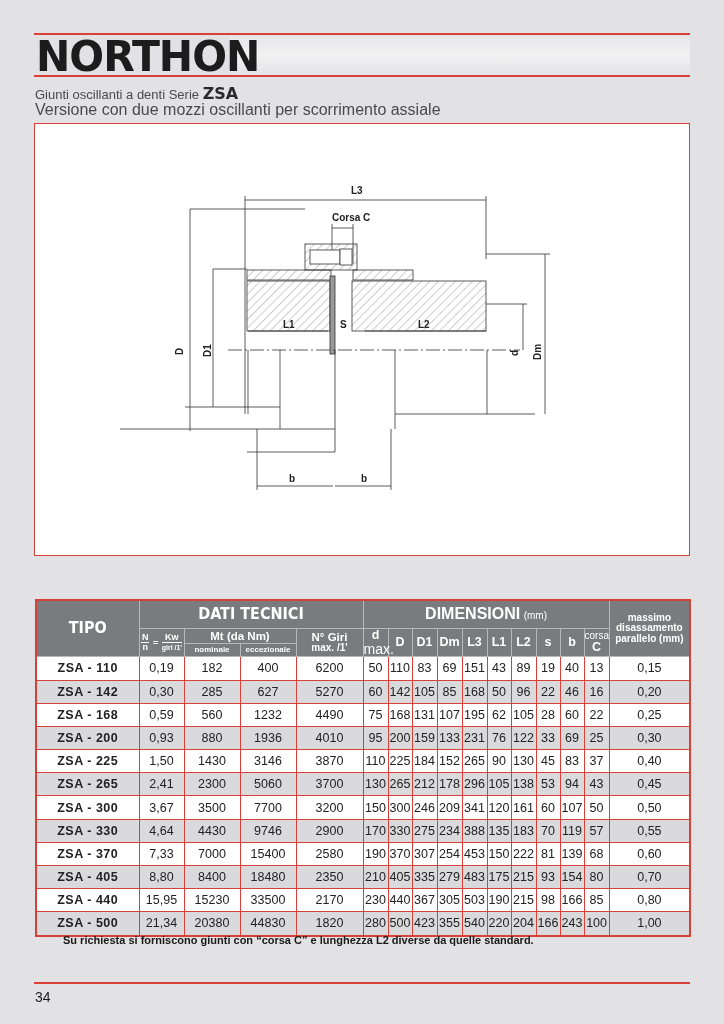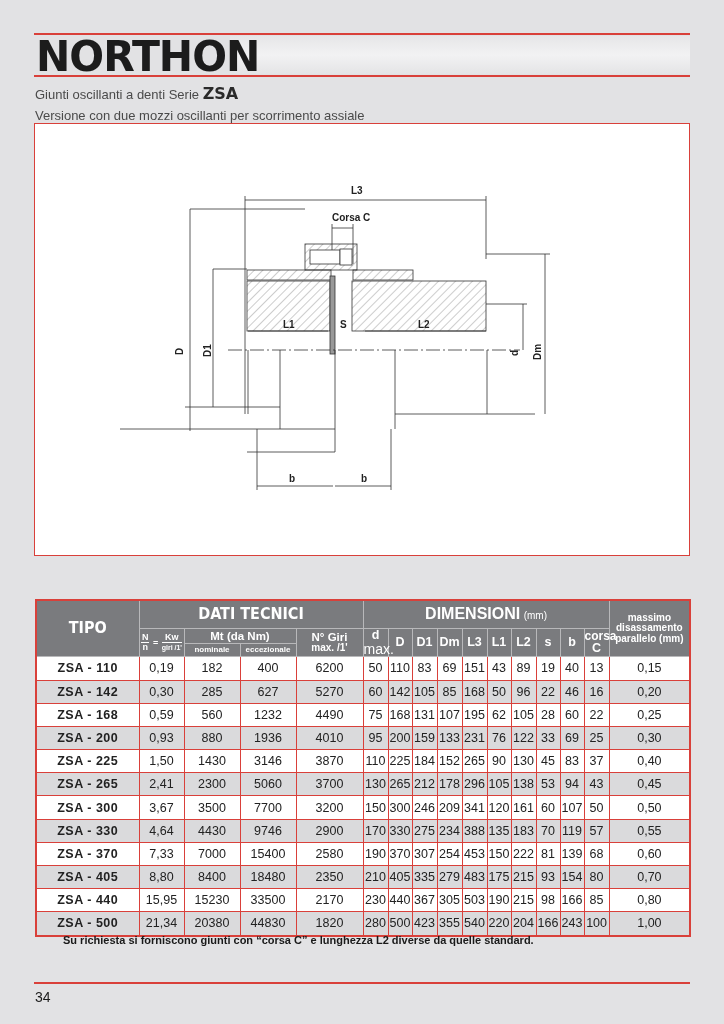--- a/index.html
+++ b/index.html
@@ -5,21 +5,21 @@
   html, body { margin:0; padding:0; }
   body { width:724px; height:1024px; background:#e2e2e4; position:relative; overflow:hidden;
          font-family:"Liberation Sans", sans-serif; color:#1a1a1a; }
   .rule { position:absolute; background:#d9403a; height:2px; }
   .logo { position:absolute; left:36px; top:36px; font-family:"DejaVu Sans", sans-serif; font-weight:bold;
           font-size:41px; letter-spacing:-1px; color:#1c1c1c; line-height:40px; transform:scaleY(1.05); }
   .logo-band { position:absolute; left:230px; top:36px; width:460px; height:38px;
                background:linear-gradient(#e6e6e8,#f2f2f3 50%,#e4e4e6); }
   .subtitle1 { position:absolute; left:35px; top:84px; font-size:13px; color:#4a4a4a; }
   .subtitle1 b { font-family:"DejaVu Sans", sans-serif; font-size:16px; color:#2a2a2a; }
-  .subtitle2 { position:absolute; left:35px; top:101px; font-size:13px; color:#4a4a4a;margin-top:7px; }
+  .subtitle2 { position:absolute; left:35px; top:101px; font-size:16px; color:#4a4a4a; }
   .drawing-box { position:absolute; left:34px; top:123px; width:654px; height:431px; background:#fff;
                  border:1px solid #d9403a; }
   .drawing-box svg { position:absolute; left:0; top:0; }
   .dl { font-family:"Liberation Sans", sans-serif; font-weight:bold; font-size:10px; fill:#222; }
   table.spec { position:absolute; left:35px; top:599px; width:655px; border-collapse:collapse;
                border:2px solid #d9403a; font-size:12.5px; table-layout:fixed;padding-left:41px; }
   table.spec th { background:#7a7b7e; color:#fff; font-weight:bold; border:1px solid #b8b8ba; padding:0; line-height:1.05; }
   table.spec td { border:1px solid #d9403a; text-align:center; height:22.2px; padding:0; color:#222; }
   table.spec tr.alt td { background:#dadadc; }
   table.spec tr.norm td { background:#fff; }
@@ -164,21 +164,21 @@
       </th>
       <th rowspan="2">D</th>
       <th rowspan="2">D1</th>
       <th rowspan="2">Dm</th>
       <th rowspan="2">L3</th>
       <th rowspan="2">L1</th>
       <th rowspan="2">L2</th>
       <th rowspan="2">s</th>
       <th rowspan="2">b</th>
       <th rowspan="2">
-        <div style="font-size:12px;font-weight:bold">corsa</div>
+        <div style="font-size:10px;font-weight:normal">corsa</div>
         <div>C</div>
       </th>
     </tr>
     <tr style="height:12px">
       <th class="sm">nominale</th>
       <th class="sm">eccezionale</th>
     </tr>
   </thead>
   <tbody id="tbody">
       <tr class="norm">

